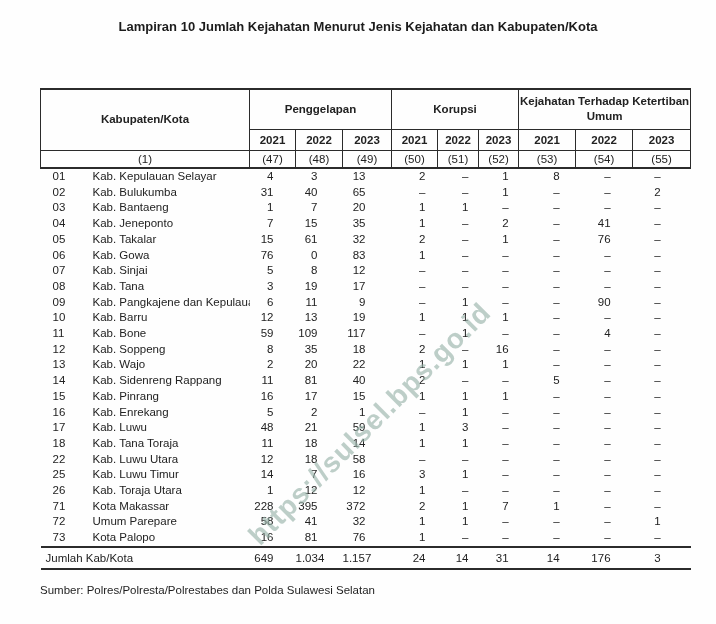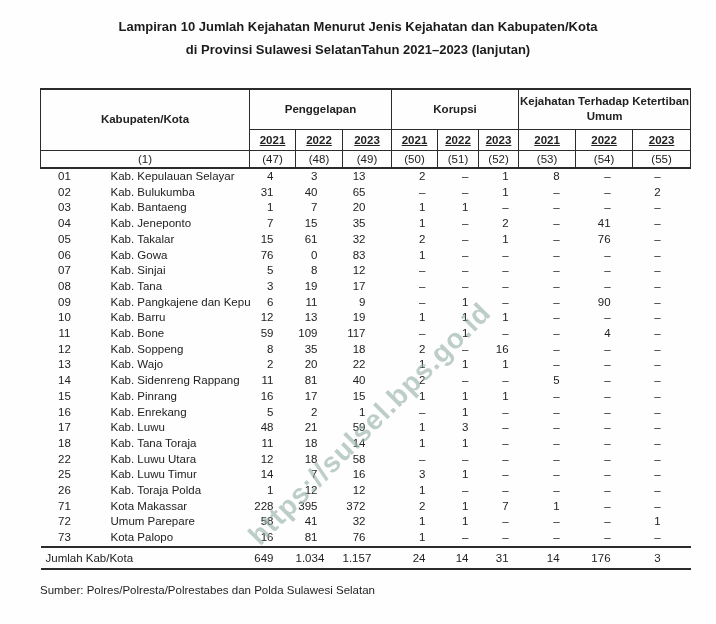--- a/index.html
+++ b/index.html
@@ -9,25 +9,25 @@
     font-family:"Liberation Sans", sans-serif; color:#222; overflow:hidden;
   }
   .title { position:absolute; top:16px; left:0; width:100%; text-align:center;
     font-weight:bold; font-size:13px; line-height:1.75; color:#1c1c1c; }
   table.stat {
     position:absolute; left:40px; top:88px; width:650px;
     border-collapse:collapse; table-layout:fixed; font-size:11.5px; color:#222;
   }
   thead th, thead td { border:1px solid #2b2b2b; font-weight:bold; text-align:center; vertical-align:middle; background:transparent; }
   thead tr.group-row th { border-top:2px solid #2b2b2b; height:40px; line-height:1.3; }
-  thead tr.year-row th { height:21px;text-decoration:underline; }
+  thead tr.year-row th { height:21px; }
   thead tr.colnum-row td { height:18px; font-weight:normal; border-bottom:2px solid #2b2b2b; }
   tbody td { border:none; height:15.7px; line-height:15.7px; white-space:nowrap; overflow:hidden; }
   td.name-cell { text-align:left; }
-  .row-no { display:inline-block; width:24px; margin-left:12px; margin-right:34px; text-align:center; }
+  .row-no { display:inline-block; width:24px; margin-left:12px; margin-right:16px; text-align:left; }
   td.num { text-align:right; }
   td.c1{padding-right:22px} td.c2{padding-right:25px} td.c3{padding-right:26px}
   td.c4{padding-right:12px} td.c5{padding-right:10px} td.c6{padding-right:10px}
   td.c7{padding-right:16px} td.c8{padding-right:22px} td.c9{padding-right:30px}
   tfoot td { border-top:2px solid #2b2b2b; border-bottom:2px solid #2b2b2b; height:20px; line-height:20px; white-space:nowrap; }
   td.total-label { text-align:left; padding-left:5px;margin-top:9px; }
   .source { position:absolute; left:40px; top:584px; font-size:11.5px; color:#1e1e1e;text-align:right; }
   .watermark {
     position:absolute; left:182px; top:408px; width:376px; text-align:center;
     transform:rotate(-45deg); transform-origin:center;
@@ -36,21 +36,20 @@
     font-family:"Liberation Sans", sans-serif;
   }
 </style>
 </head>
 <body>
 
 <div class="page">
 
   <div class="title">
     <div>Lampiran 10 Jumlah Kejahatan Menurut Jenis Kejahatan dan Kabupaten/Kota</div>
-    <div>di Provinsi Sulawesi SelatanTahun 2021–2023 (lanjutan)</div>
   </div>
 
   <table class="stat">
     <colgroup>
       <col style="width:209px">
       <col style="width:46px">
         <col style="width:47px">
         <col style="width:49px">
       <col style="width:46px">
         <col style="width:41px">
@@ -325,21 +324,21 @@
           <td class="num c2">7</td>
           <td class="num c3">16</td>
           <td class="num c4">3</td>
           <td class="num c5">1</td>
           <td class="num c6">–</td>
           <td class="num c7">–</td>
           <td class="num c8">–</td>
           <td class="num c9">–</td>
         </tr>
         <tr>
-          <td class="name-cell"><span class="row-no">26</span><span class="row-name">Kab. Toraja Polda</span></td>
+          <td class="name-cell"><span class="row-no">26</span><span class="row-name">Kab. Toraja Utara</span></td>
           <td class="num c1">1</td>
           <td class="num c2">12</td>
           <td class="num c3">12</td>
           <td class="num c4">1</td>
           <td class="num c5">–</td>
           <td class="num c6">–</td>
           <td class="num c7">–</td>
           <td class="num c8">–</td>
           <td class="num c9">–</td>
         </tr>

